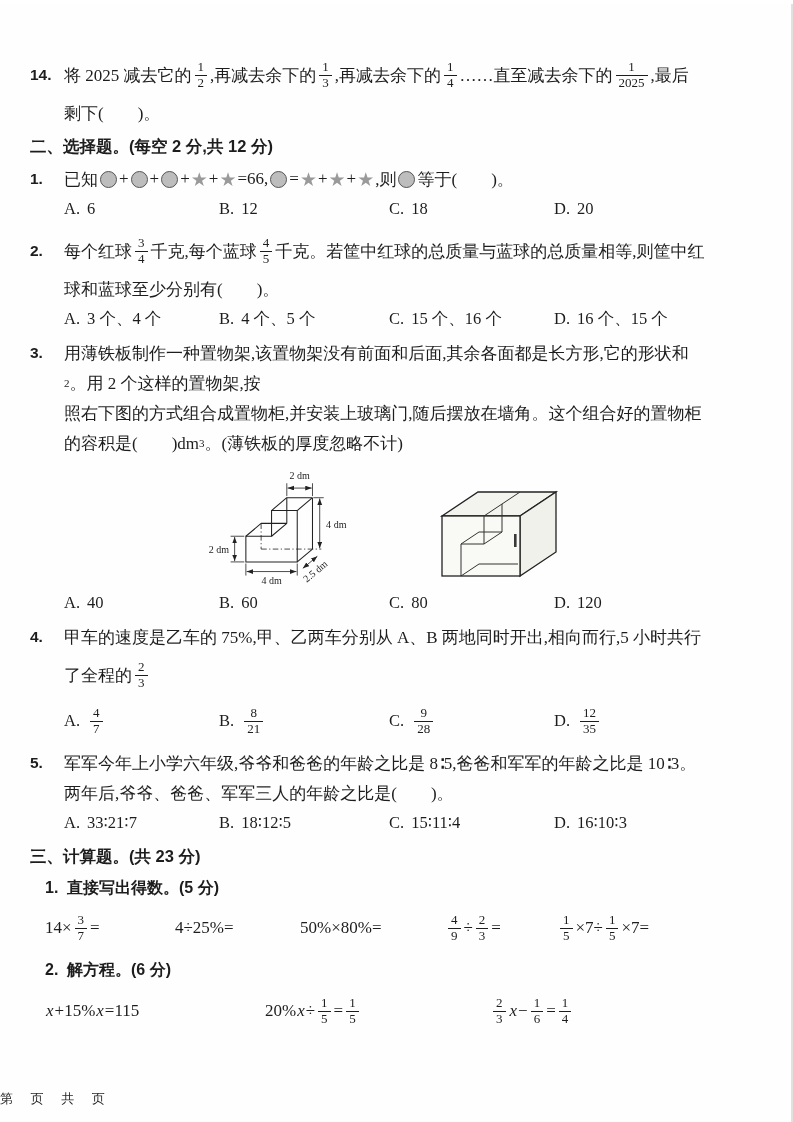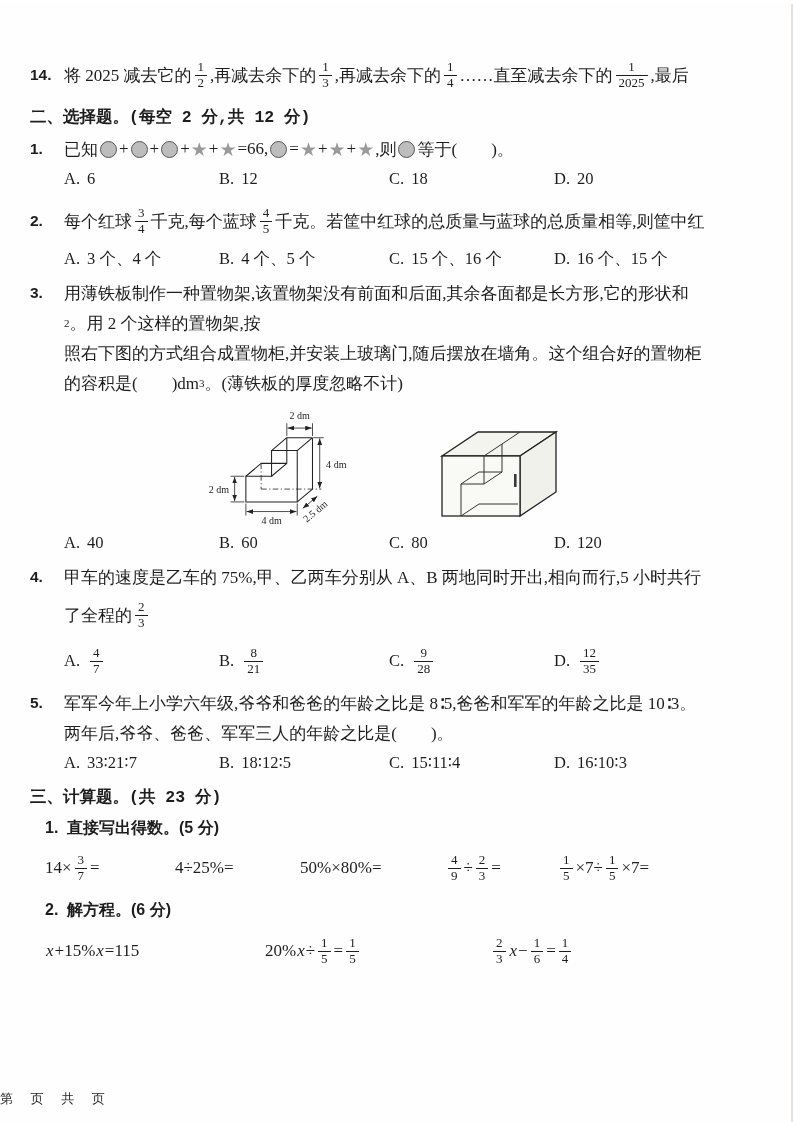--- a/index.html
+++ b/index.html
@@ -17,21 +17,21 @@
   .qnum{
     flex:0 0 34px;font-family:"Liberation Sans",sans-serif;font-weight:700;
     font-size:15.5px;padding-top:6px;
   }
   .qnum.tall{padding-top:14px;}
   .qbody{flex:1;min-width:0;}
   .qline{min-height:30px;display:flex;align-items:center;white-space:nowrap;}
   .qline.tall{min-height:46px;}
 
   .sec-heading{
-    font-family:Liberation Mono, monospace;font-weight:700;font-size:16.5px;
+    font-family:Liberation Sans, sans-serif;font-weight:700;font-size:16.5px;
     min-height:30px;display:flex;align-items:center;margin:4px 0 2px 0;
   }
 
   
   .opts{display:grid;grid-template-columns:155px 170px 165px 1fr;min-height:30px;align-items:center;}
   .opts.tall{min-height:46px;}
   .opt{display:inline-flex;align-items:center;white-space:nowrap;font-size:16.5px;}
   .opt-label{margin-right:7px;}
 
   
@@ -97,20 +97,21 @@
               <span class="num">1</span>
               <span class="den">4</span>
             </span>
             <span>……直至减去余下的</span>
             <span class="frac">
               <span class="num">1</span>
               <span class="den">2025</span>
             </span>
             <span>,最后</span>
           </div>
+        <div class="qline">剩下(　　)。</div>
       </div>
     </div>
 
     <div class="sec-heading">二、选择题。(每空 2 分,共 12 分)</div>
 
     <div class="qrow mb4">
       <div class="qnum">1.</div>
       <div class="qbody">
         <div class="qline">
             <span>已知</span>
@@ -165,20 +166,21 @@
               <span class="num">3</span>
               <span class="den">4</span>
             </span>
             <span>千克,每个蓝球</span>
             <span class="frac">
               <span class="num">4</span>
               <span class="den">5</span>
             </span>
             <span>千克。若筐中红球的总质量与蓝球的总质量相等,则筐中红</span>
           </div>
+        <div class="qline">球和蓝球至少分别有(　　)。</div>
         <div class="opts">
           <span class="opt">
               <span class="opt-label">A.</span>
               <span>3 个、4 个</span>
             </span>
           <span class="opt">
               <span class="opt-label">B.</span>
               <span>4 个、5 个</span>
             </span>
           <span class="opt">

